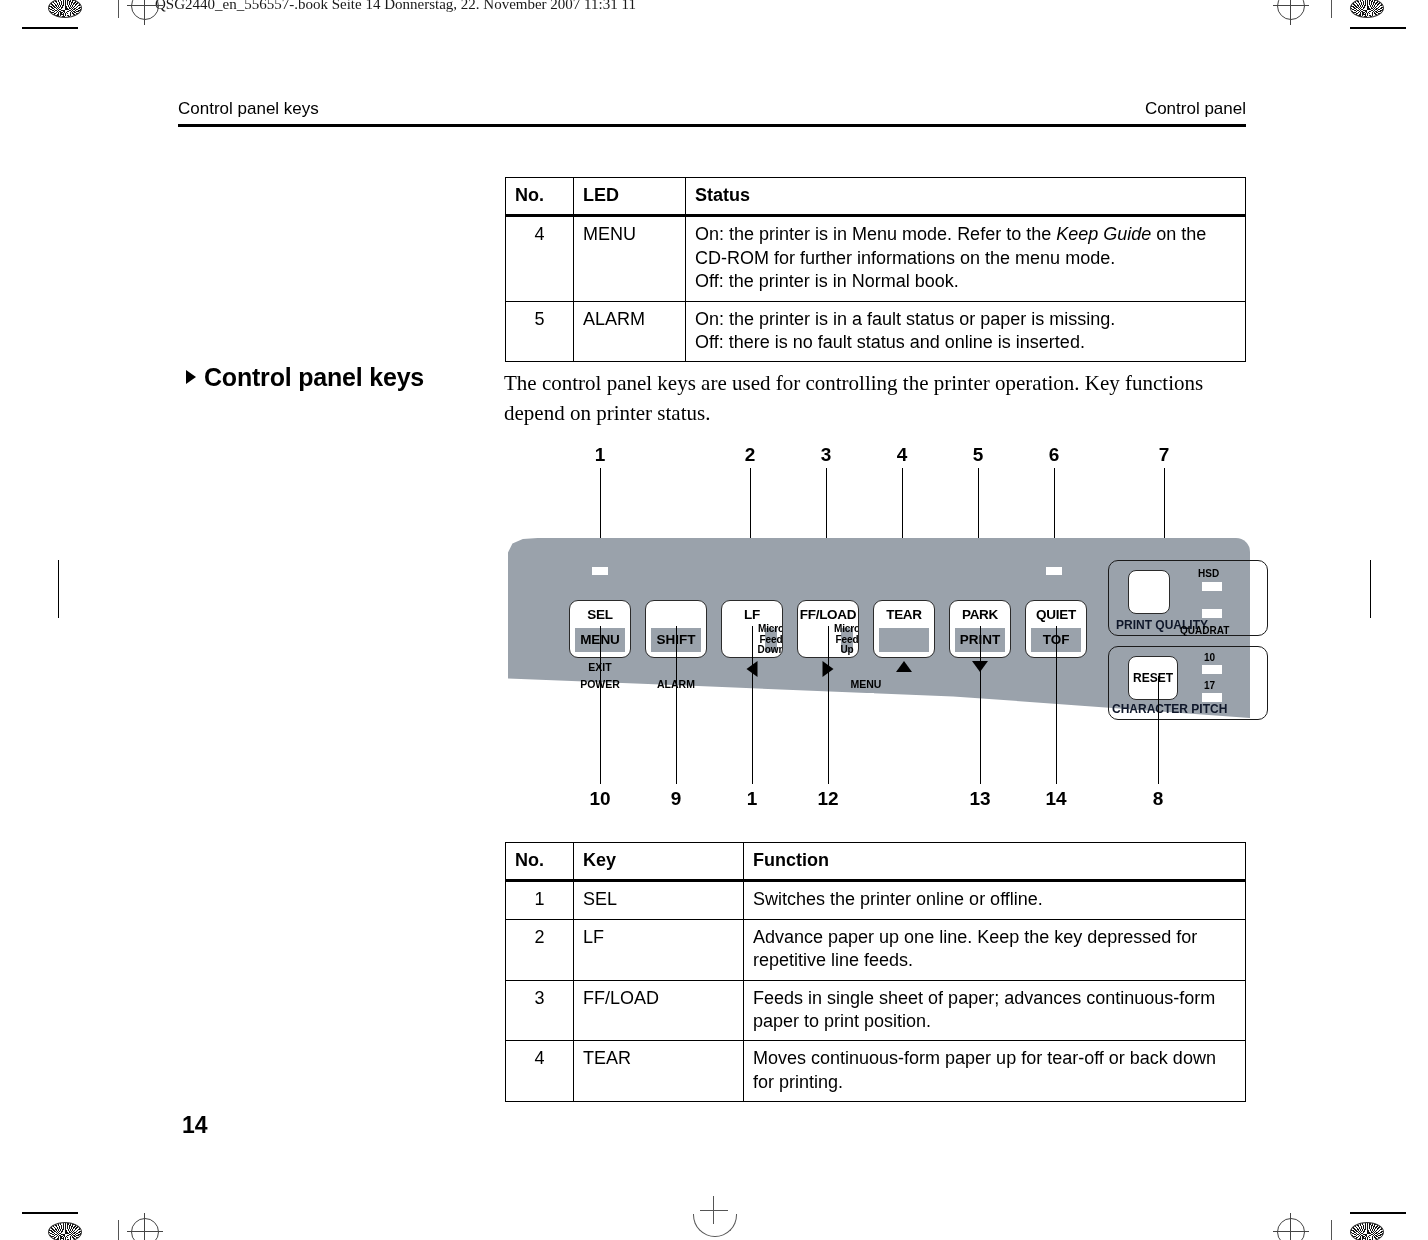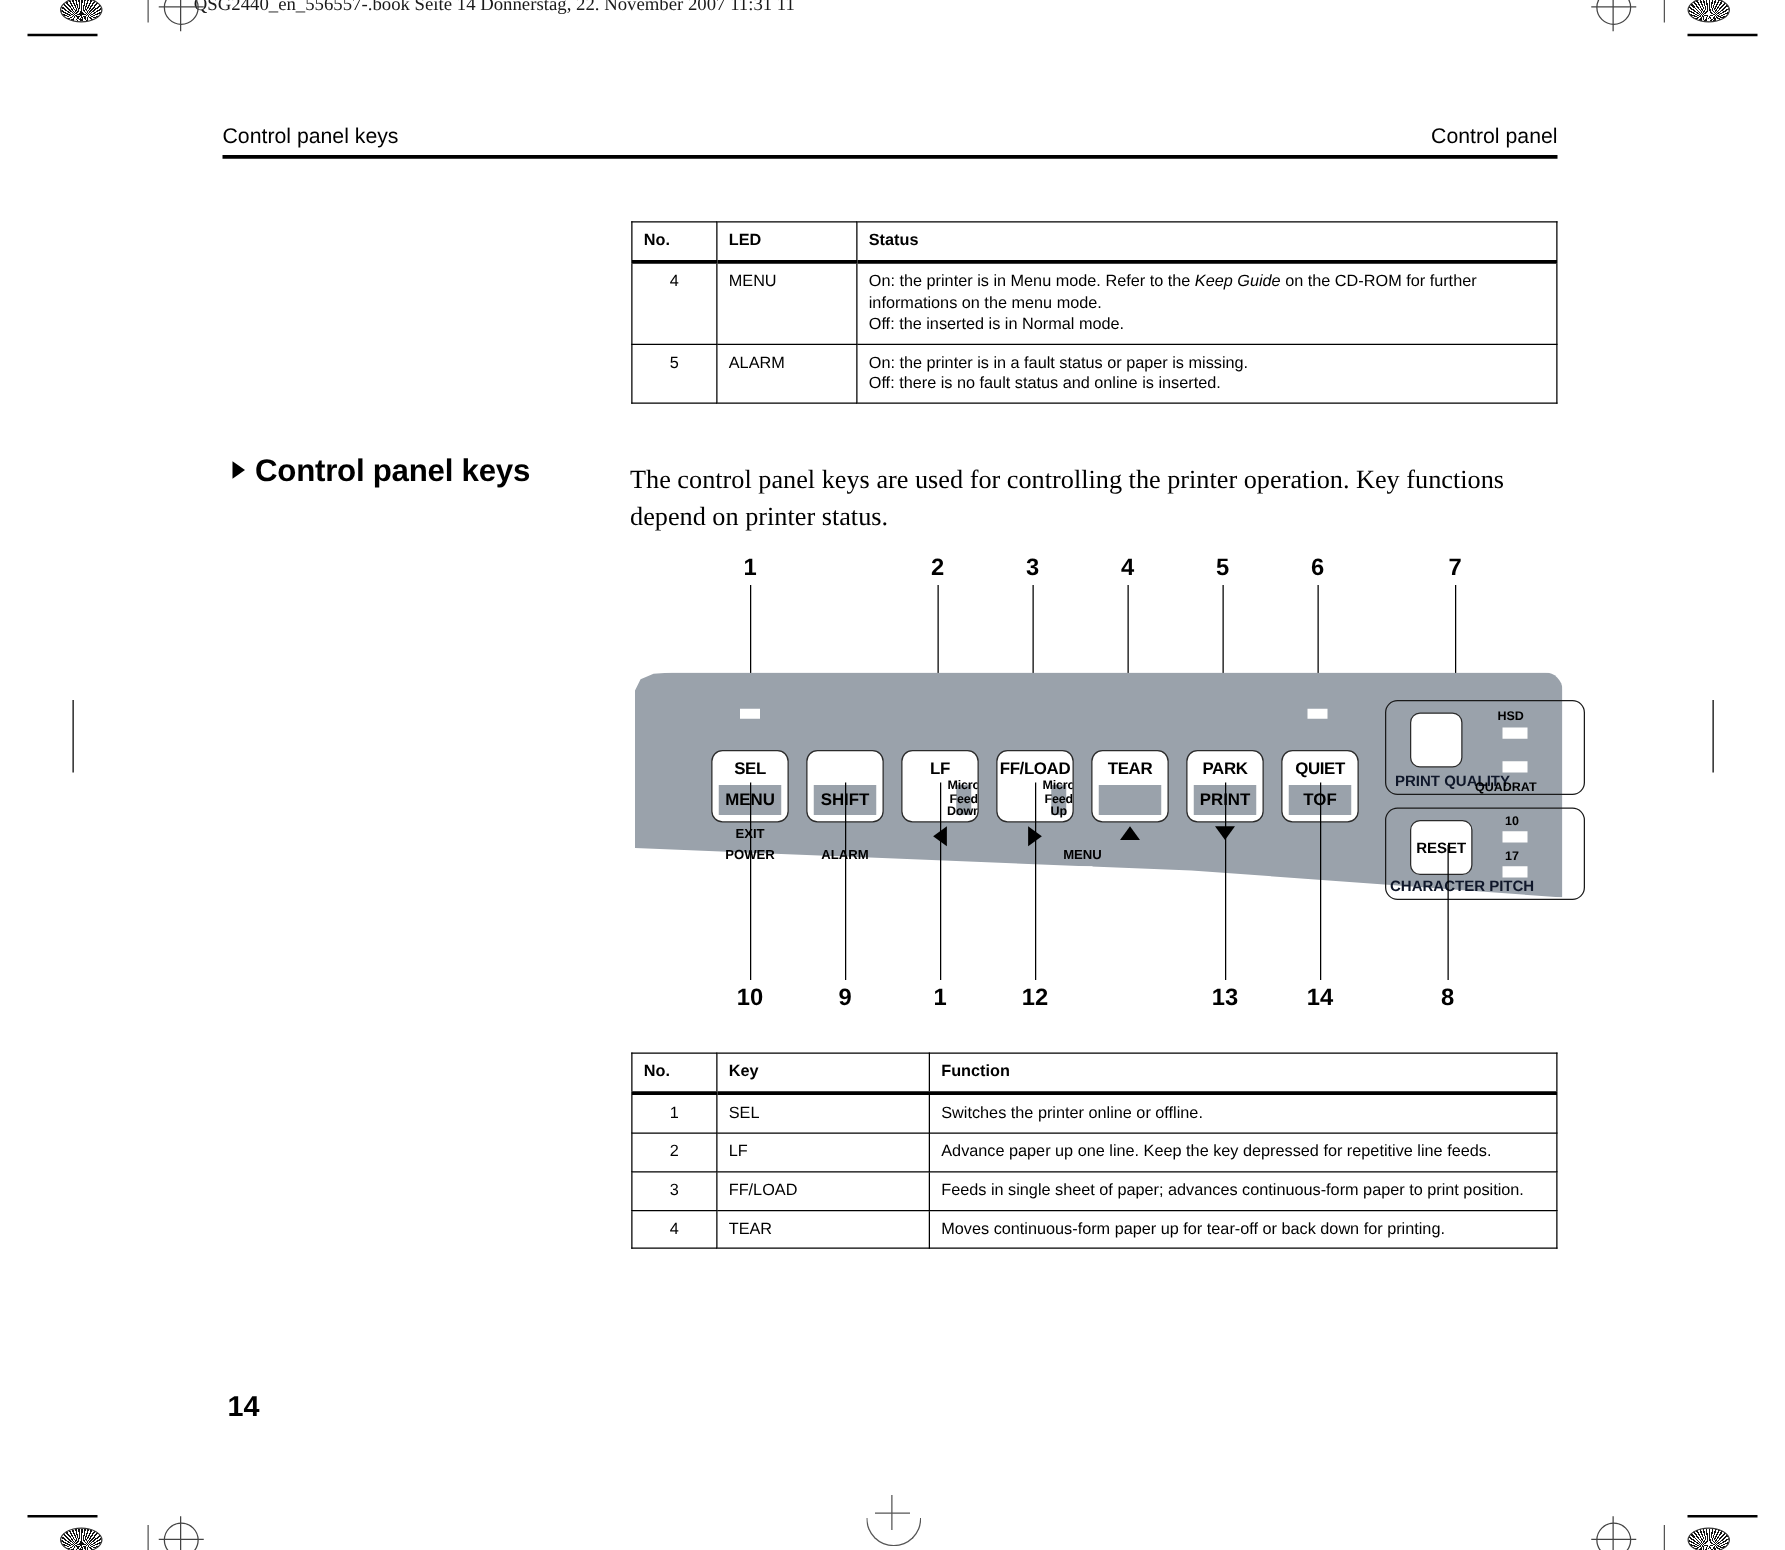--- a/index.html
+++ b/index.html
@@ -78,21 +78,21 @@
   .para{
     position:absolute;left:504px;top:369px;width:740px;
     font-family:"Liberation Serif", serif;
     font-size:21px;line-height:1.42;color:#000;
   }
 
   
   table.doc{
     position:absolute;border-collapse:collapse;
     font-family:"Liberation Sans", sans-serif;
-    font-size:13px;color:#000;border-radius:21px;
+    font-size:18px;color:#000;border-radius:21px;
   }
   table.doc td, table.doc th{
     border:1px solid #000;
     padding:6px 9px 7px 9px;
     vertical-align:top;
     text-align:left;
     font-weight:normal;
     line-height:1.30;
   }
   table.doc thead th{font-weight:bold;border-bottom:3px solid #000;}
@@ -252,21 +252,21 @@
       <th>LED</th>
       <th>Status</th>
     </tr>
   </thead>
   <tbody>
     <tr>
       <td class="num">4</td>
       <td>MENU</td>
       <td>
         <span>On: the printer is in Menu mode. Refer to the </span><i>Keep Guide</i><span> on the CD-ROM for further informations on the menu mode.</span><br>
-        <span>Off: the inserted is in Normal mode.</span>
+        <span>Off: the printer is in Normal book.</span>
       </td>
     </tr>
     <tr>
       <td class="num">5</td>
       <td>ALARM</td>
       <td>
         <span>On: the printer is in a fault status or paper is missing.</span><br>
         <span>Off: there is no fault status and online is inserted.</span>
       </td>
     </tr>

